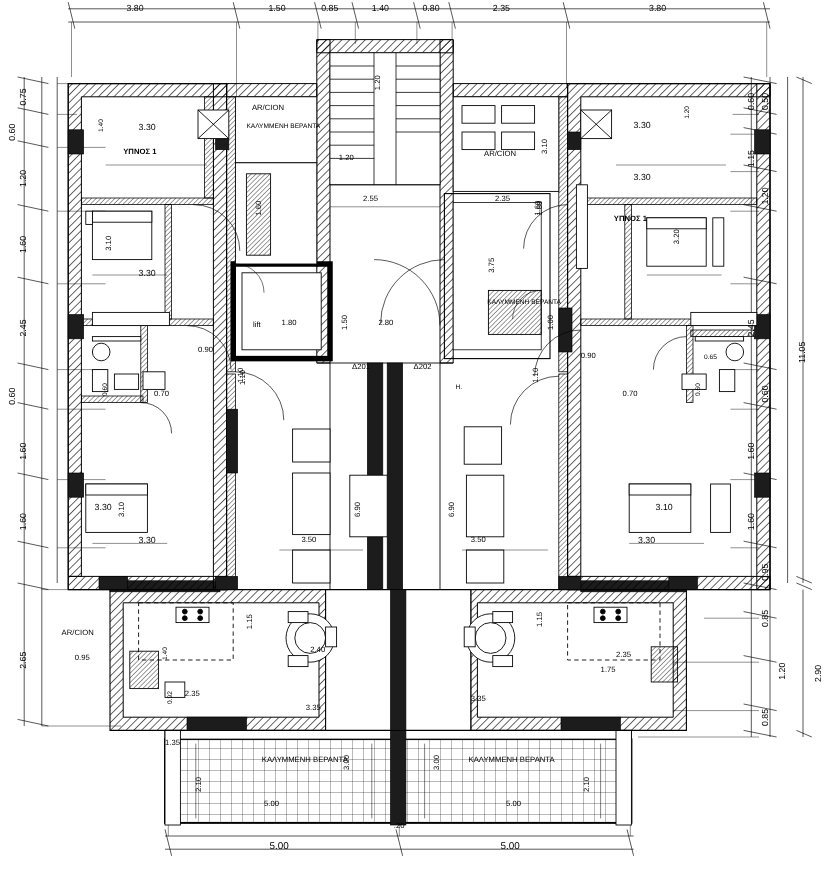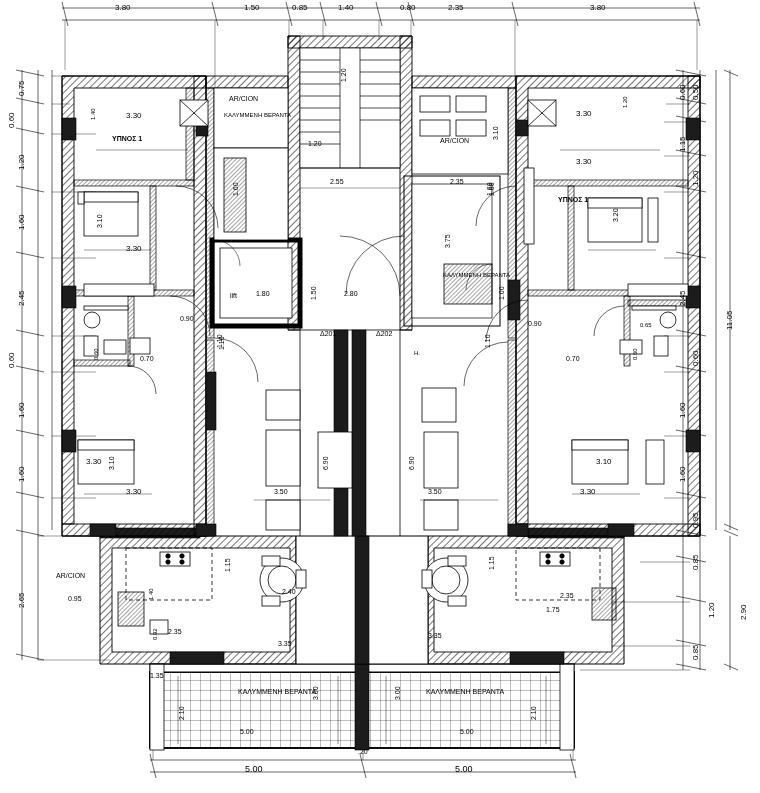--- a/index.html
+++ b/index.html
@@ -421,21 +421,21 @@
         <line x1="560" y1="150" x2="660" y2="150"></line>
       </g>
     </g>
   </g>
 </svg>
 
 <div class="lbl ctr" style="left:115px; top:4px;">3.80</div>
 <div class="lbl ctr" style="left:244px; top:4px;">1.50</div>
 <div class="lbl ctr" style="left:292px; top:4px;">0.85</div>
 <div class="lbl ctr" style="left:338px; top:4px;">1.40</div>
-<div class="lbl ctr" style="left:400px; top:4px;text-align:right;">0.80</div>
+<div class="lbl ctr" style="left:384px; top:4px;text-align:right;">0.80</div>
 <div class="lbl ctr" style="left:448px; top:4px;">2.35</div>
 <div class="lbl ctr" style="left:590px; top:4px;">3.80</div>
 
 <div class="lbl v" style="left:18px;  top:96px;">0.75</div>
 <div class="lbl v" style="left:8px;   top:128px;">0.60</div>
 <div class="lbl v" style="left:18px;  top:170px;">1.20</div>
 <div class="lbl v" style="left:18px;  top:230px;">1.60</div>
 <div class="lbl v" style="left:18px;  top:306px;">2.45</div>
 <div class="lbl v" style="left:8px;   top:368px;">0.60</div>
 <div class="lbl v" style="left:18px;  top:418px;">1.60</div>

